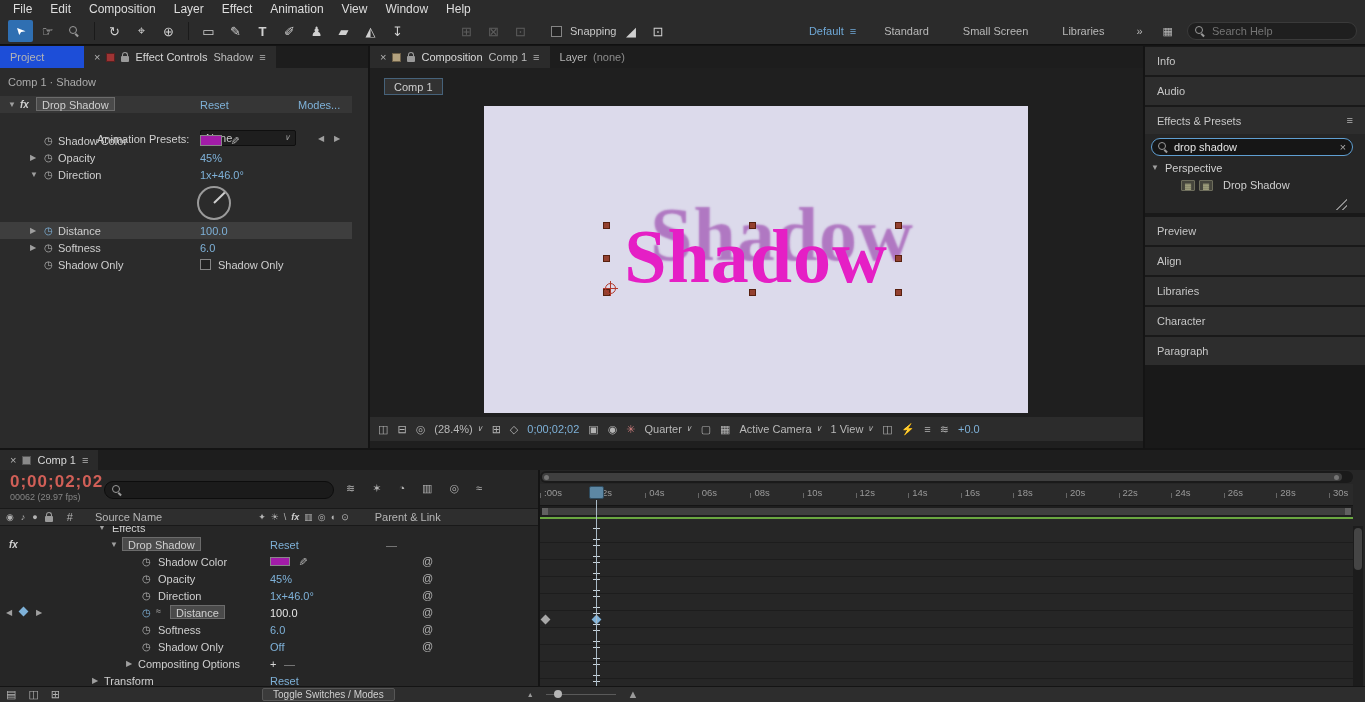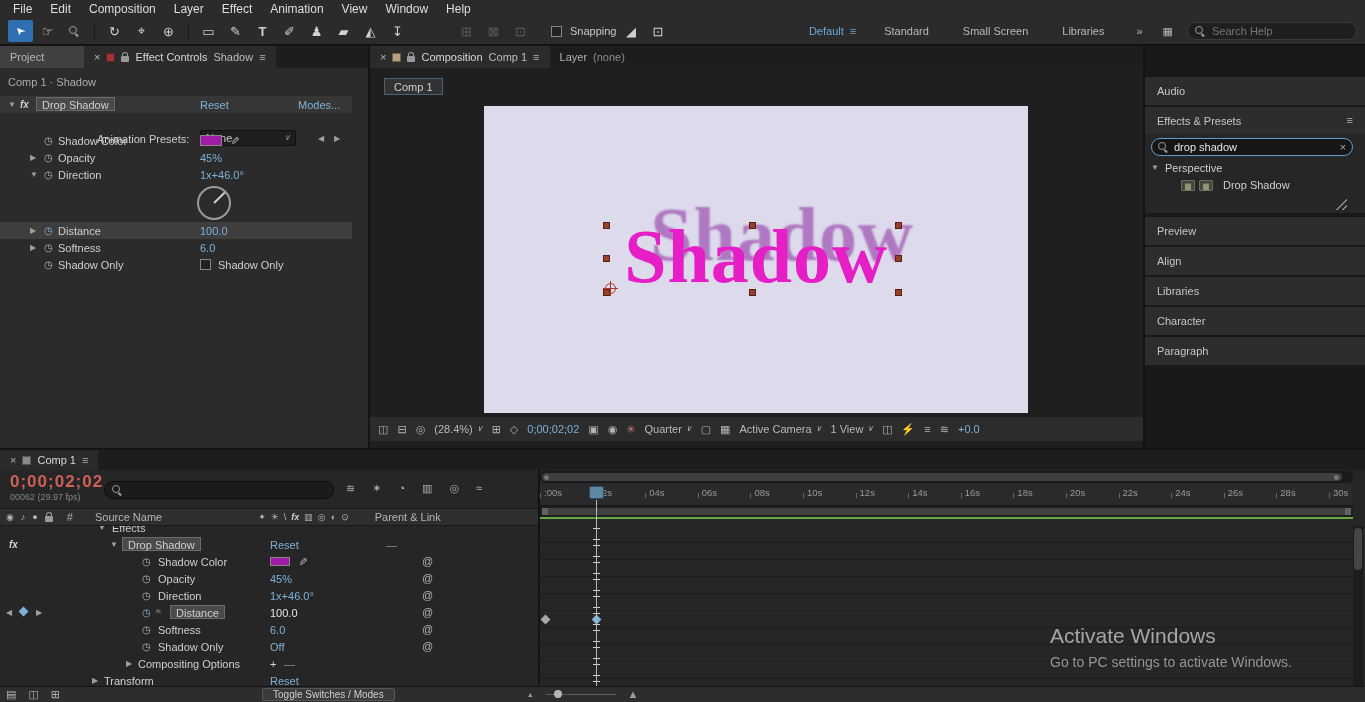--- a/index.html
+++ b/index.html
@@ -18,21 +18,21 @@
 #menubar span{padding:1px 9px}
 #toolbar{position:absolute;left:0;top:18px;width:1365px;height:27px;background:#2b2b2b;border-bottom:1px solid #101010;display:flex;align-items:center;padding:0 8px;gap:2px}
 .tool{width:25px;height:22px;display:flex;align-items:center;justify-content:center;color:#d0d0d0;font-size:13px;border-radius:2px}
 .tool.active{background:#2f6fb2;color:#fff}
 .tool.gray{color:#5e5e5e}
 .vsep{width:1px;height:18px;background:#1a1a1a;margin:0 5px}
 .cb{width:11px;height:11px;border:1px solid #858585;background:#222;display:inline-block}
 
 .panel{position:absolute;background:#2b2b2b;overflow:hidden}
 .tabstrip{position:absolute;left:0;top:0;right:0;height:22px;background:#1d1d1d;display:flex}
-.tab{display:flex;align-items:center;gap:6px;padding:0 10px;background:#404040;color:#b4b4b4;white-space:nowrap}
+.tab{display:flex;align-items:center;gap:6px;padding:0 10px;background:#1d4ed8;color:#b4b4b4;white-space:nowrap}
 .tab.active{background:#2b2b2b;color:#d8d8d8}
 
 .lock{width:8px;height:6px;background:#9a9a9a;border-radius:1px;position:relative;display:inline-block;margin-top:3px}
 .lock::before{content:"";position:absolute;left:1px;top:-4px;width:4px;height:4px;border:1px solid #9a9a9a;border-bottom:none;border-radius:3px 3px 0 0}
 .mag{width:11px;height:11px;position:relative;display:inline-block;flex:none}
 .mag::before{content:"";position:absolute;left:0;top:0;width:6px;height:6px;border:1.5px solid #9a9a9a;border-radius:50%}
 .mag::after{content:"";position:absolute;left:7px;top:7px;width:4px;height:1.5px;background:#9a9a9a;transform:rotate(45deg);transform-origin:0 0}
 .sq{display:inline-block;width:9px;height:9px;border:1px solid #555}
 
 .ec-row{position:absolute;left:0;width:352px;height:17px}
@@ -268,20 +268,23 @@
     </span>
     <span class="ic">◫</span>
     <span class="ic">⚡</span>
     <span class="ic">≡</span>
     <span class="ic">≋</span>
     <span class="blue">+0.0</span>
   </div>
 </div>
 
 <div class="panel" style="left:1145px;top:46px;width:220px;height:402px;background:#191919">
+  <div class="side-sec" style="top:1px">
+      <span>Info</span>
+    </div>
   <div class="side-sec" style="top:31px">
       <span>Audio</span>
     </div>
   <div class="side-sec" style="top:61px;height:27px">
     <span>Effects &amp; Presets</span>
     <span style="flex:1"></span>
     <span class="ic menu-ic">≡</span>
   </div>
   <div class="abs" style="left:0;top:88px;width:220px;height:79px;background:#262626">
     <div class="sfield abs" style="left:6px;top:4px;width:202px">
@@ -508,17 +511,13 @@
     <span class="flex" style="margin-left:190px;height:13px;background:#3b3b3b;border:1px solid #565656;border-radius:2px;padding:0 10px;font-size:10px;color:#cfcfcf">
       <span>Toggle Switches / Modes</span>
     </span>
     <span class="ic" style="margin-left:120px;font-size:7px;color:#9a9a9a">▲</span>
     <span style="width:70px;height:1px;background:#5a5a5a;position:relative">
       <i style="position:absolute;left:8px;top:-4px;width:8px;height:8px;border-radius:50%;background:#b5b5b5"></i>
     </span>
     <span class="ic" style="font-size:11px;color:#9a9a9a">▲</span>
   </div>
 
-  <div class="abs" style="left:1050px;top:174px;z-index:5;pointer-events:none">
-    <div style="font-size:21px;color:#a6a6a6">Activate Windows</div>
-    <div style="font-size:14px;color:#969696;margin-top:6px">Go to PC settings to activate Windows.</div>
-  </div>
 </div>
 
 </body></html>

